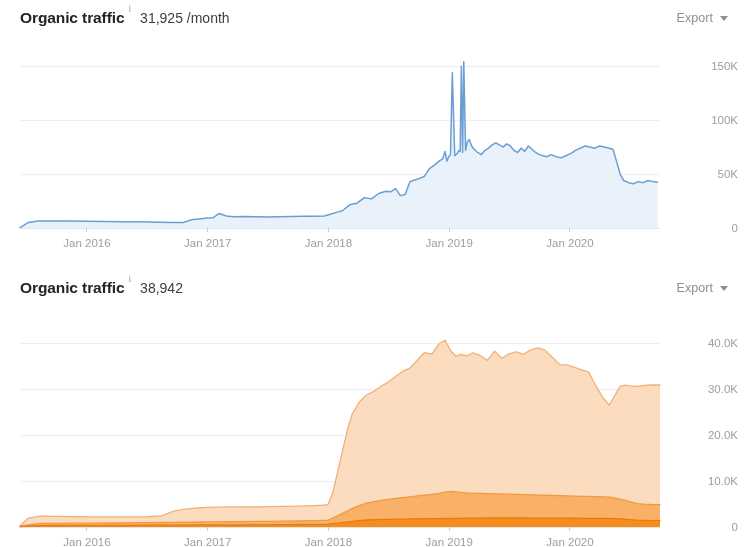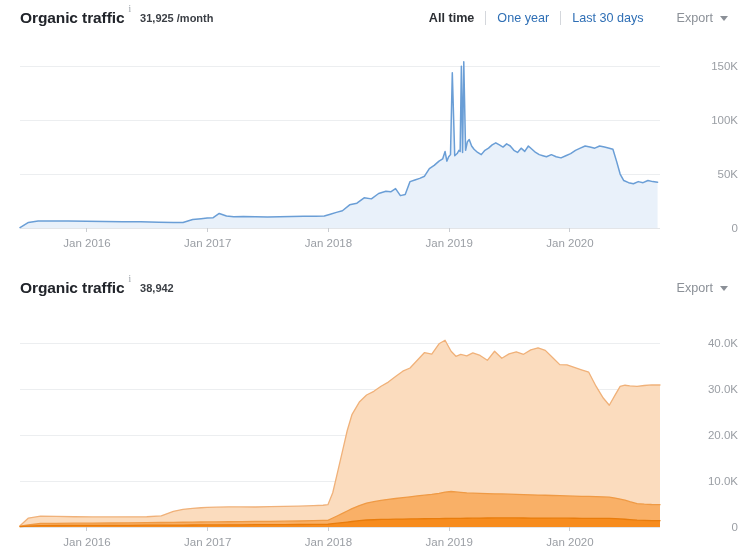--- a/index.html
+++ b/index.html
@@ -32,25 +32,25 @@
   .info-icon {
     font-size: 9.5px;
     color: #9aa0a6;
     font-style: normal;
     margin-left: 4px;
     align-self: flex-start;
     margin-top: 4px;
     font-family: "Liberation Serif", serif;
   }
   .metric-value {
-    font-size: 11px;
+    font-size: 14px;
     color: #3b3f45;
     margin-left: 9px;
     white-space: nowrap;
-    font-weight: bold;
+    font-weight: normal;
   }
 
   .header-right {
     margin-left: auto;
     display: flex;
     align-items: center;
     white-space: nowrap;
   }
   .range-group { display: flex; align-items: center; }
   .range-btn {
@@ -98,27 +98,20 @@
 
 <div class="page">
 
   <div class="panel" style="top:0;">
     <div class="panel-header">
       <span class="metric-title">Organic traffic</span>
       <span class="info-icon">i</span>
       <span class="metric-value">31,925 /month</span>
 
       <div class="header-right">
-        <div class="range-group">
-          <span class="range-btn active">All time</span>
-          <span class="range-sep"></span>
-          <span class="range-btn">One year</span>
-          <span class="range-sep"></span>
-          <span class="range-btn">Last 30 days</span>
-        </div>
         <div class="export-btn">
           <span>Export</span>
           <span class="caret"></span>
         </div>
       </div>
     </div>
     <div class="chart-wrap">
       <svg class="chart-svg" id="chart0" width="750" height="262">
           <line x1="20" x2="660" y1="192.5" y2="192.5" class="axisline"></line>
           <line x1="20" x2="660" y1="138.56060606060606" y2="138.56060606060606" class="gridline"></line>

